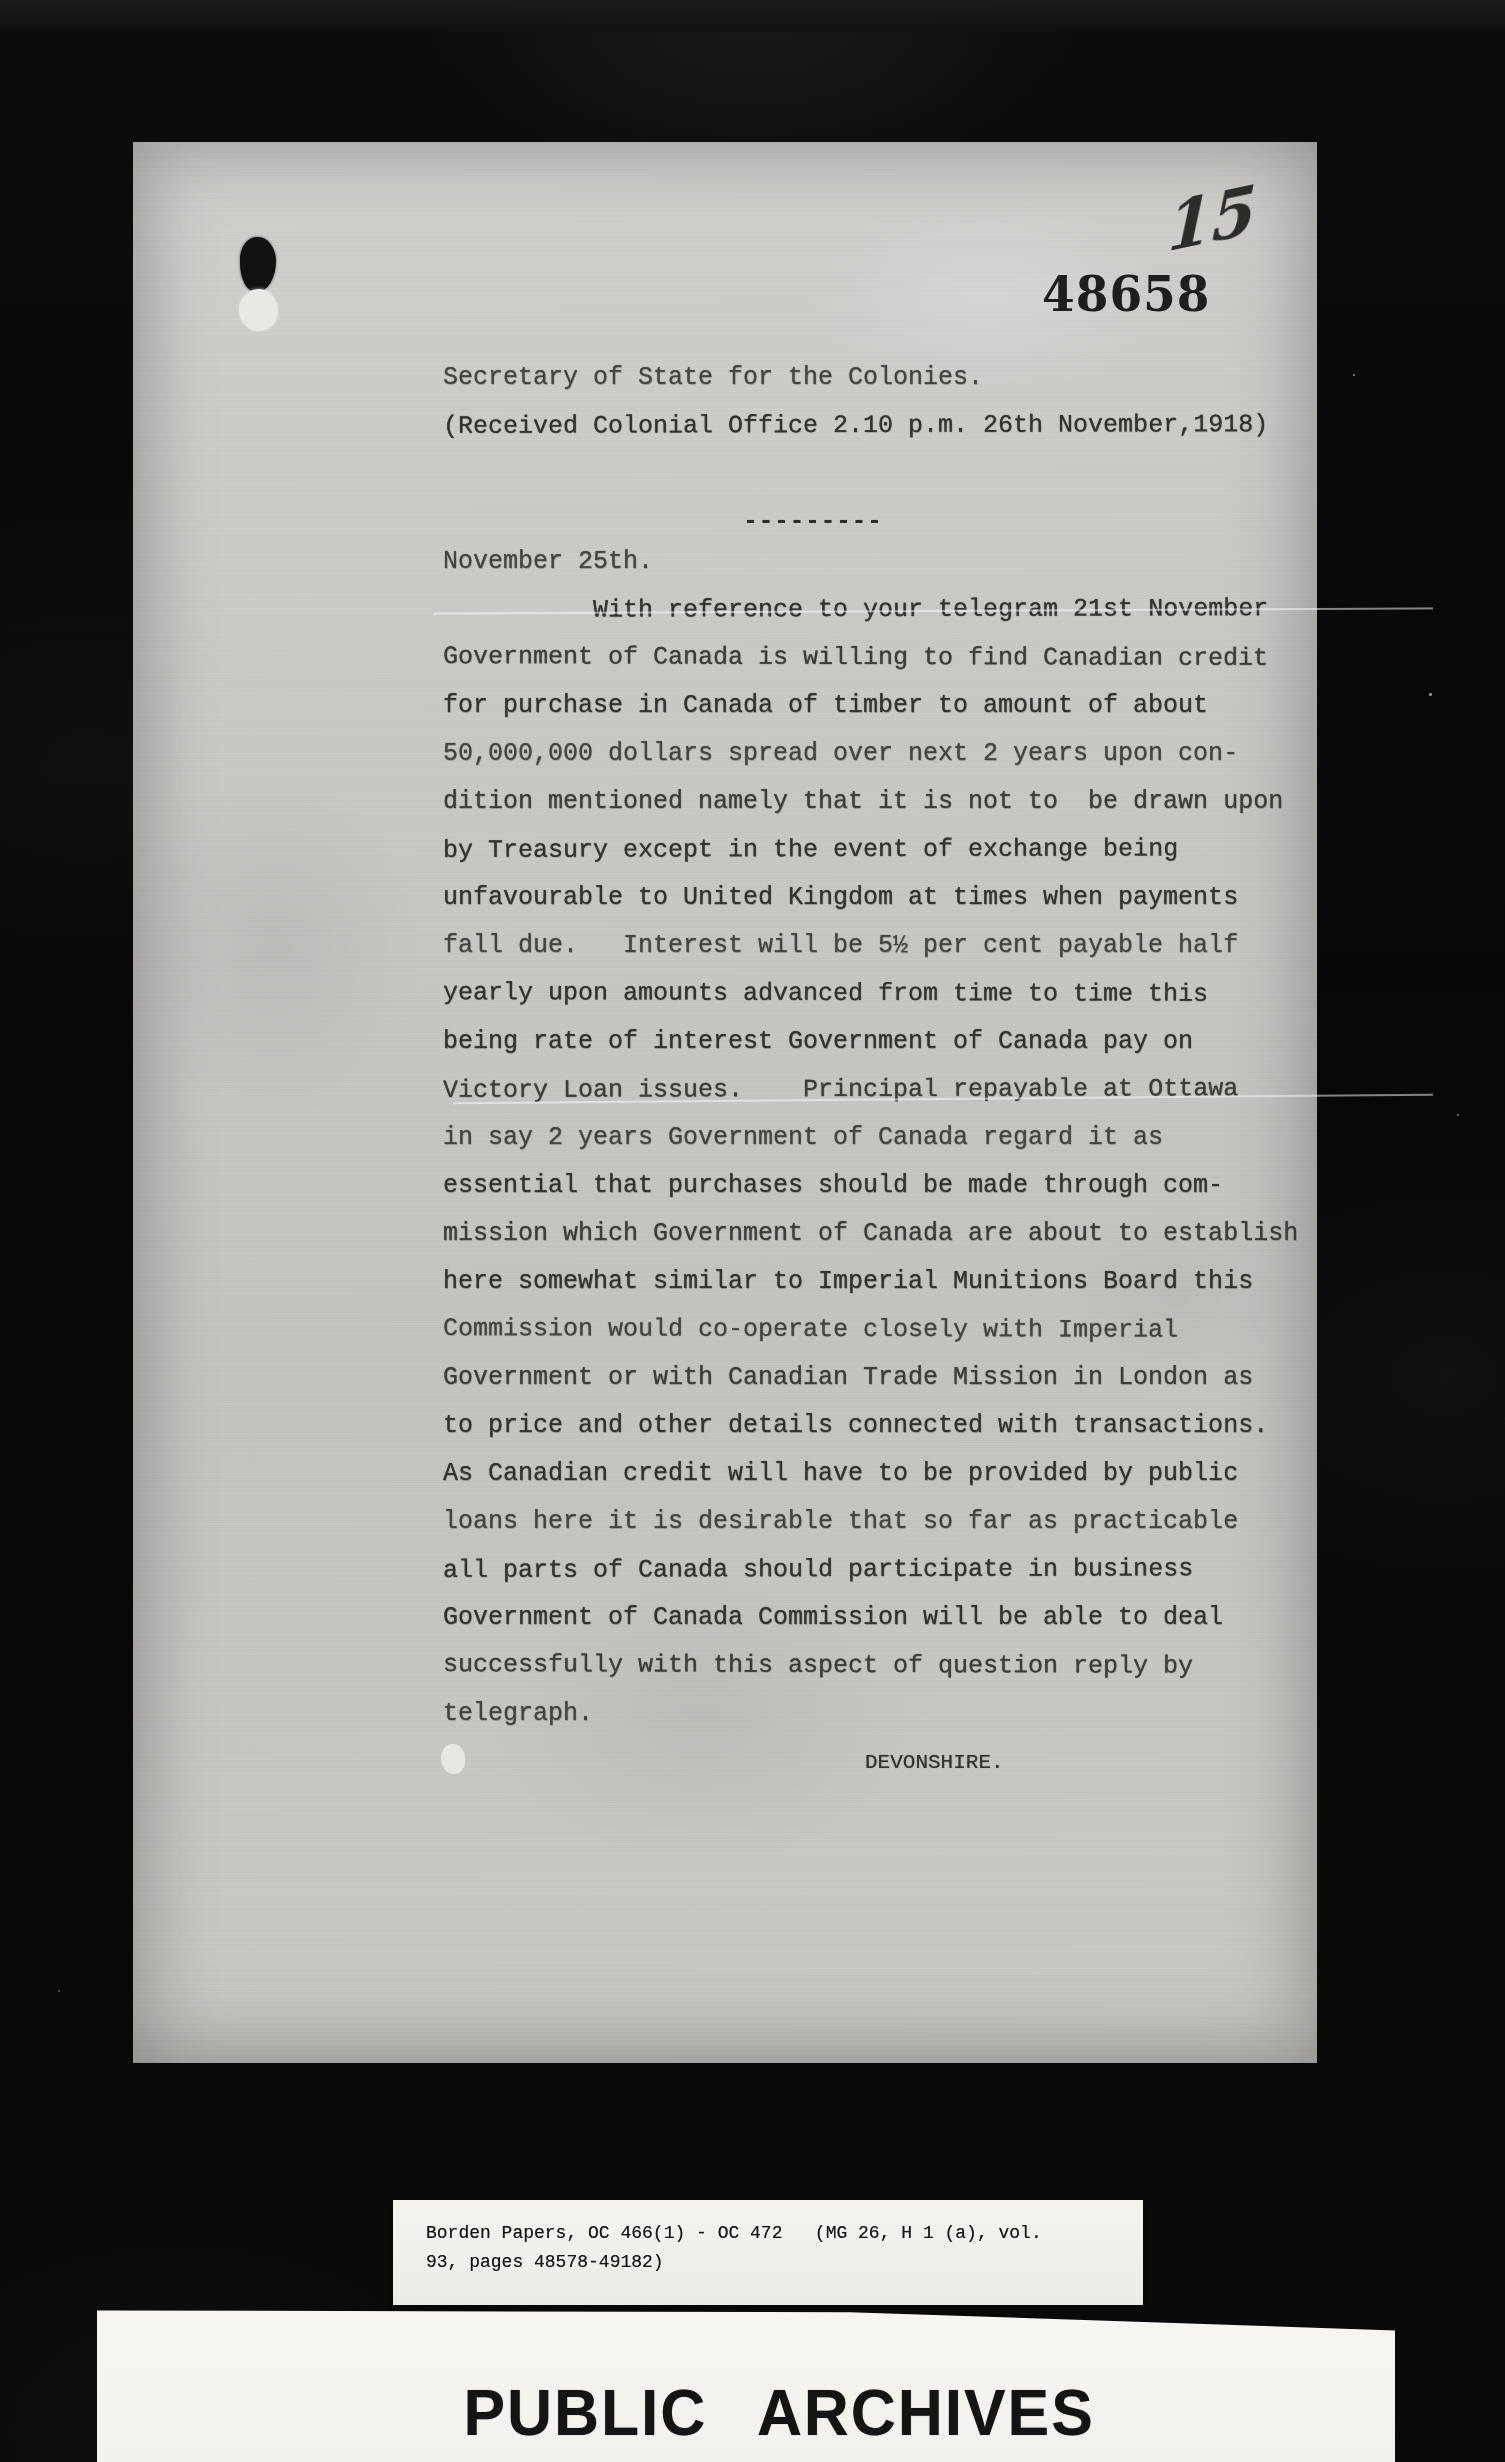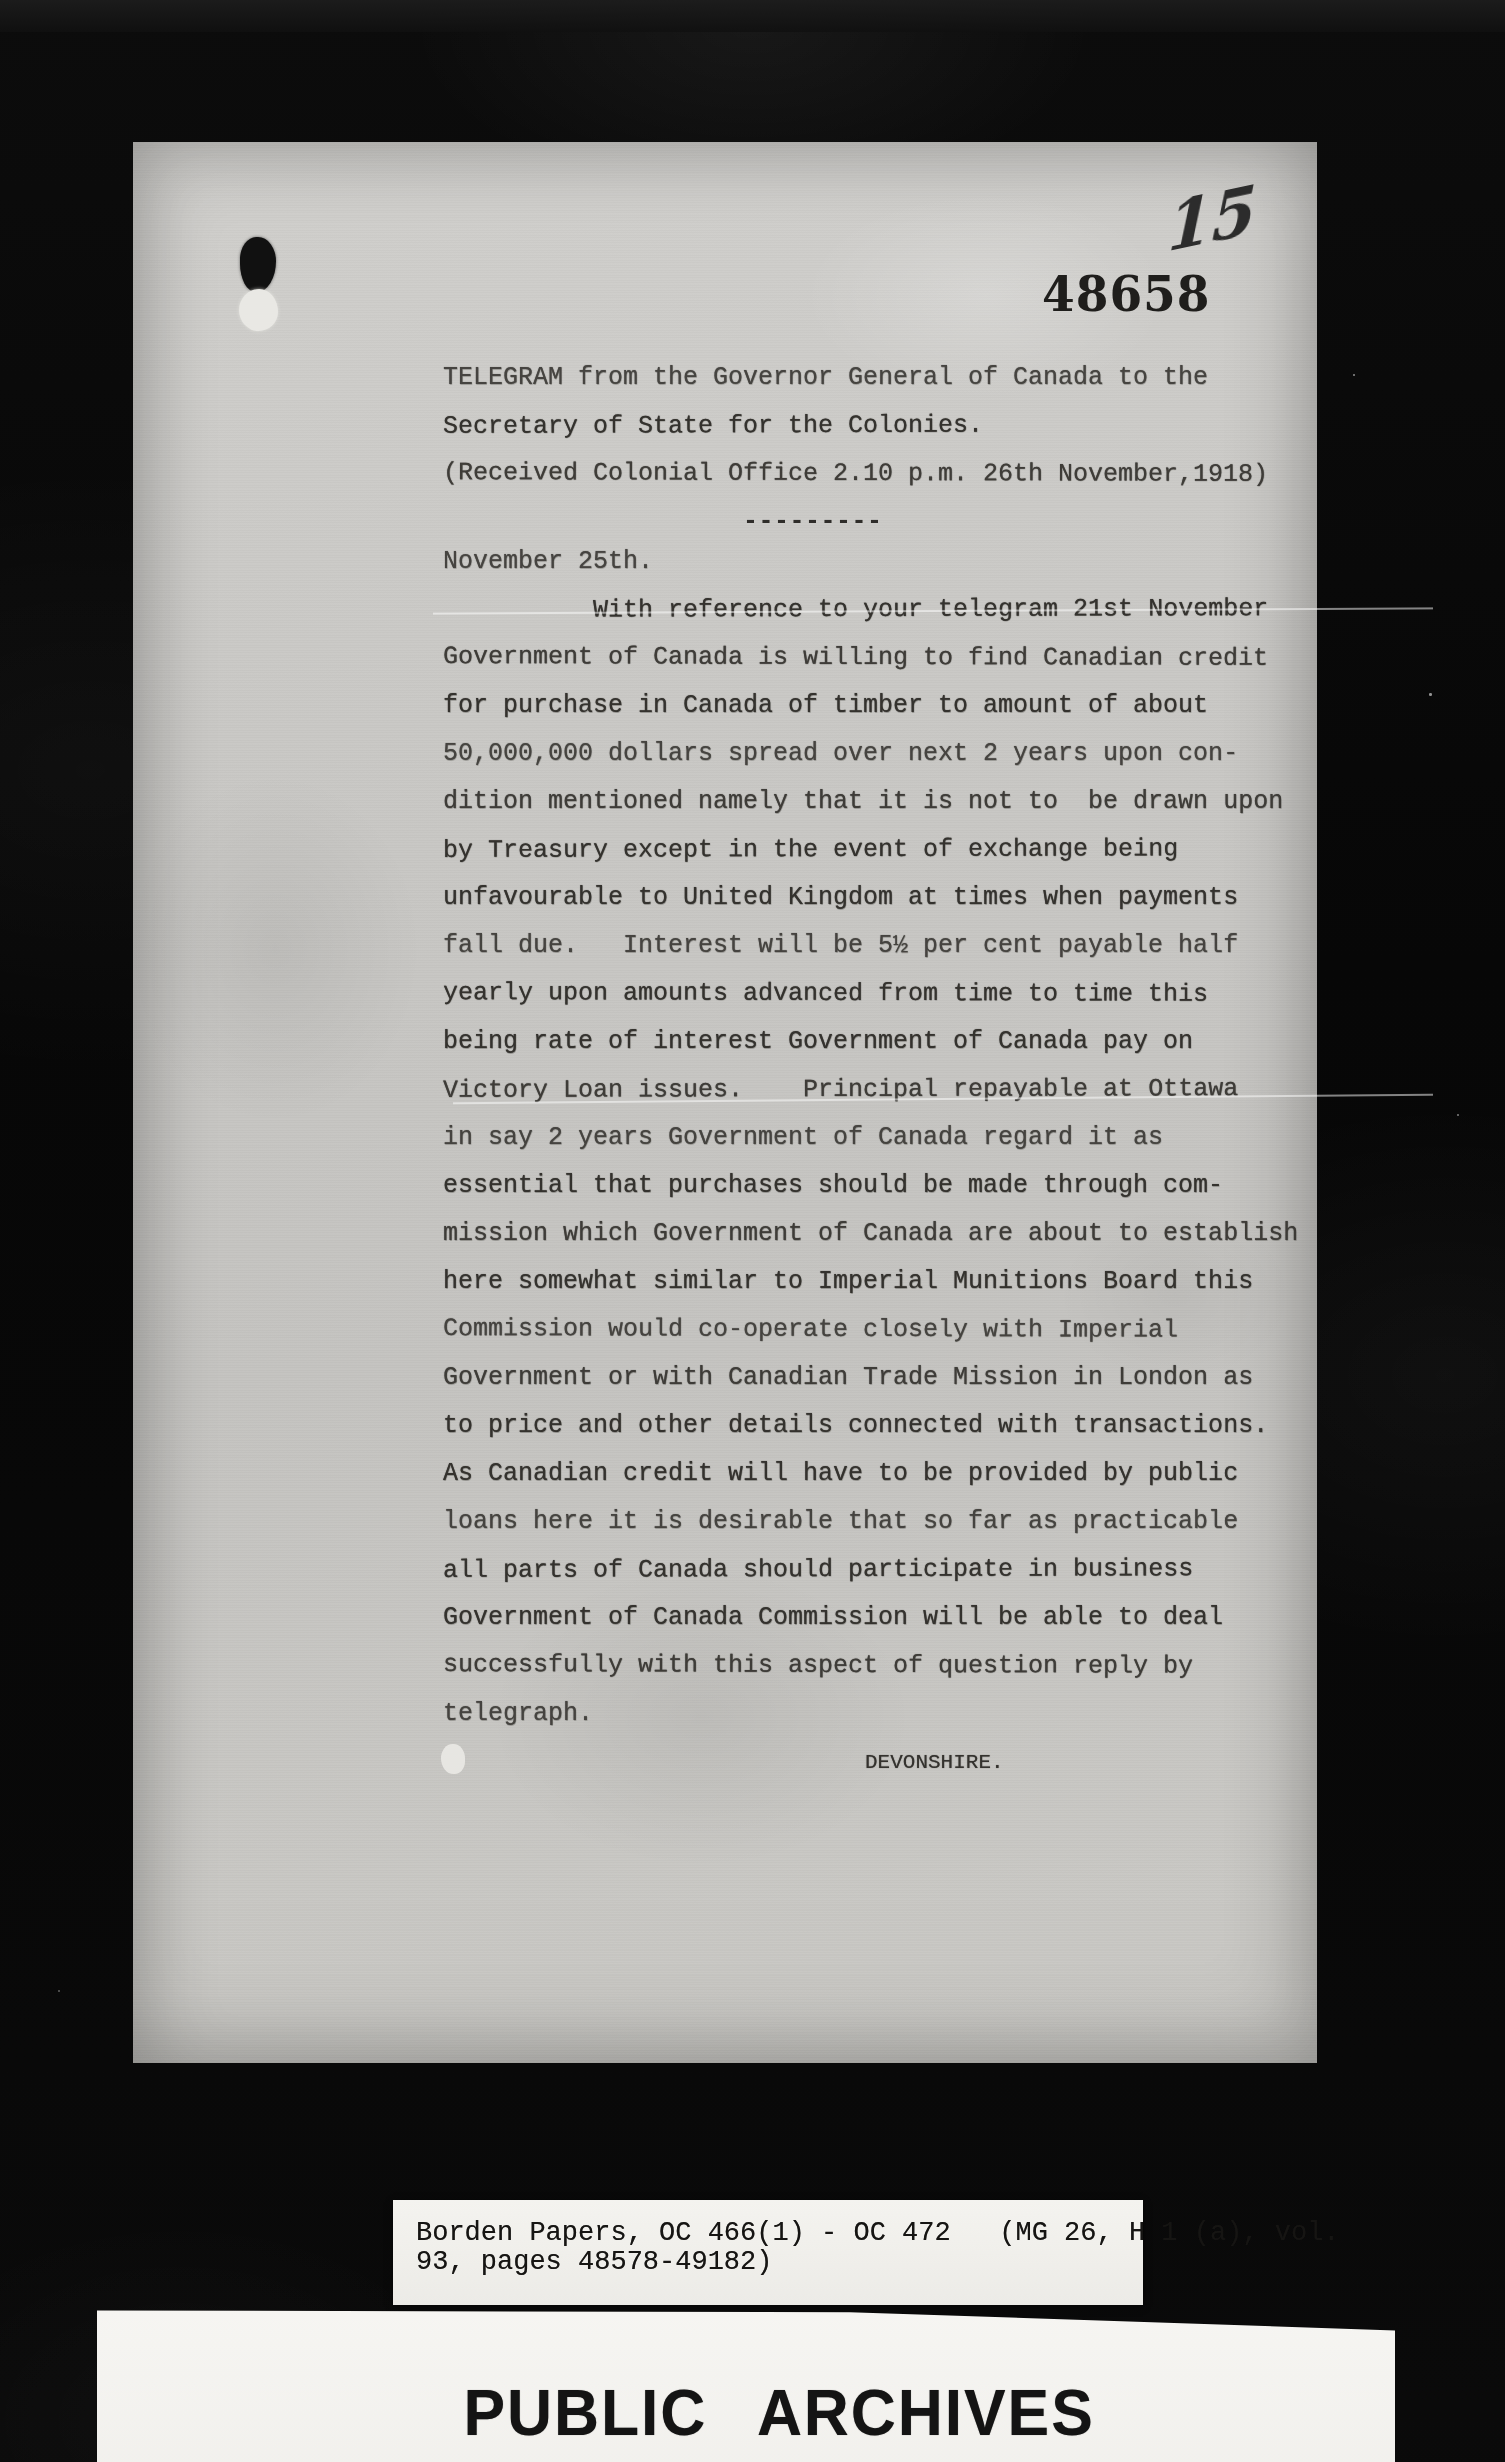--- a/index.html
+++ b/index.html
@@ -65,21 +65,21 @@
     filter:blur(0.5px);}
   .scratch1{left:300px;top:468px;width:1000px;transform:rotate(-0.3deg);}
   .scratch2{left:320px;top:956px;width:980px;transform:rotate(-0.5deg);}
   .spot{position:absolute;left:308px;top:1602px;width:23.6px;height:29.5px;
     background:rgba(233,232,228,0.95);border-radius:50% 50% 45% 55%;
     filter:blur(0.5px);}
 
   
   .cite{position:absolute;left:393px;top:2200px;width:750px;height:105px;
     background:linear-gradient(#f4f3ef,#ecebe7);box-shadow:0 2px 6.9px rgba(0,0,0,.6);}
-  .cite-text{position:absolute;left:23px;top:18.7px;font-size:27px;line-height:29.5px;
+  .cite-text{position:absolute;left:33px;top:18.7px;font-size:18px;line-height:29.5px;
     color:#161513;white-space:pre;text-shadow:0 0 0.5px rgba(20,20,20,.6);}
 
   .arch{position:absolute;left:97px;top:2309px;width:1298px;height:357px;
     background:linear-gradient(#f6f5f2,#efeeea 70%,#e9e8e3);
     clip-path:polygon(0 0.4%,58% 0.9%,100% 6%,100% 97.6%,72% 99.2%,38% 97.9%,0 99.4%);
     box-shadow:0 3px 8.9px rgba(0,0,0,.55);}
   .arch-line{position:absolute;left:0;width:100%;text-align:center;
     padding-left:69px;box-sizing:border-box;
     font-family:"Liberation Sans",sans-serif;font-weight:700;color:#141414;
     text-shadow:0 0 1px rgba(10,10,10,.45);}
@@ -98,21 +98,21 @@
 <div class="speck" style="left:58px;top:1990px;width:2px;height:2px;opacity:.45"></div>
 
 <div class="paper">
   <div class="blot"></div>
   <div class="blot-hi"></div>
 
   <div class="handnum">15</div>
 
   <div class="stamp">48658</div>
 
-  <div class="typed hdr"><div>TELEGRAM from the Governor General of Canada to the</div><div>Secretary of State for the Colonies.</div><div>(Received Colonial Office 2.10 p.m. 26th November,1918)</div></div>
+  <div class="typed hdr"><div>Secretary of State for the Colonies.</div><div>(Received Colonial Office 2.10 p.m. 26th November,1918)</div></div>
 
   <div class="sep">---------</div>
 
   <div class="typed bodyblock"><div>November 25th.</div><div>          With reference to your telegram 21st November</div><div>Government of Canada is willing to find Canadian credit</div><div>for purchase in Canada of timber to amount of about</div><div>50,000,000 dollars spread over next 2 years upon con-</div><div>dition mentioned namely that it is not to  be drawn upon</div><div>by Treasury except in the event of exchange being</div><div>unfavourable to United Kingdom at times when payments</div><div>fall due.   Interest will be 5½ per cent payable half</div><div>yearly upon amounts advanced from time to time this</div><div>being rate of interest Government of Canada pay on</div><div>Victory Loan issues.    Principal repayable at Ottawa</div><div>in say 2 years Government of Canada regard it as</div><div>essential that purchases should be made through com-</div><div>mission which Government of Canada are about to establish</div><div>here somewhat similar to Imperial Munitions Board this</div><div>Commission would co-operate closely with Imperial</div><div>Government or with Canadian Trade Mission in London as</div><div>to price and other details connected with transactions.</div><div>As Canadian credit will have to be provided by public</div><div>loans here it is desirable that so far as practicable</div><div>all parts of Canada should participate in business</div><div>Government of Canada Commission will be able to deal</div><div>successfully with this aspect of question reply by</div><div>telegraph.</div></div>
 
   <div class="sig">DEVONSHIRE.</div>
 
   <div class="scratch scratch1"></div>
   <div class="scratch scratch2"></div>
   <div class="spot"></div>

